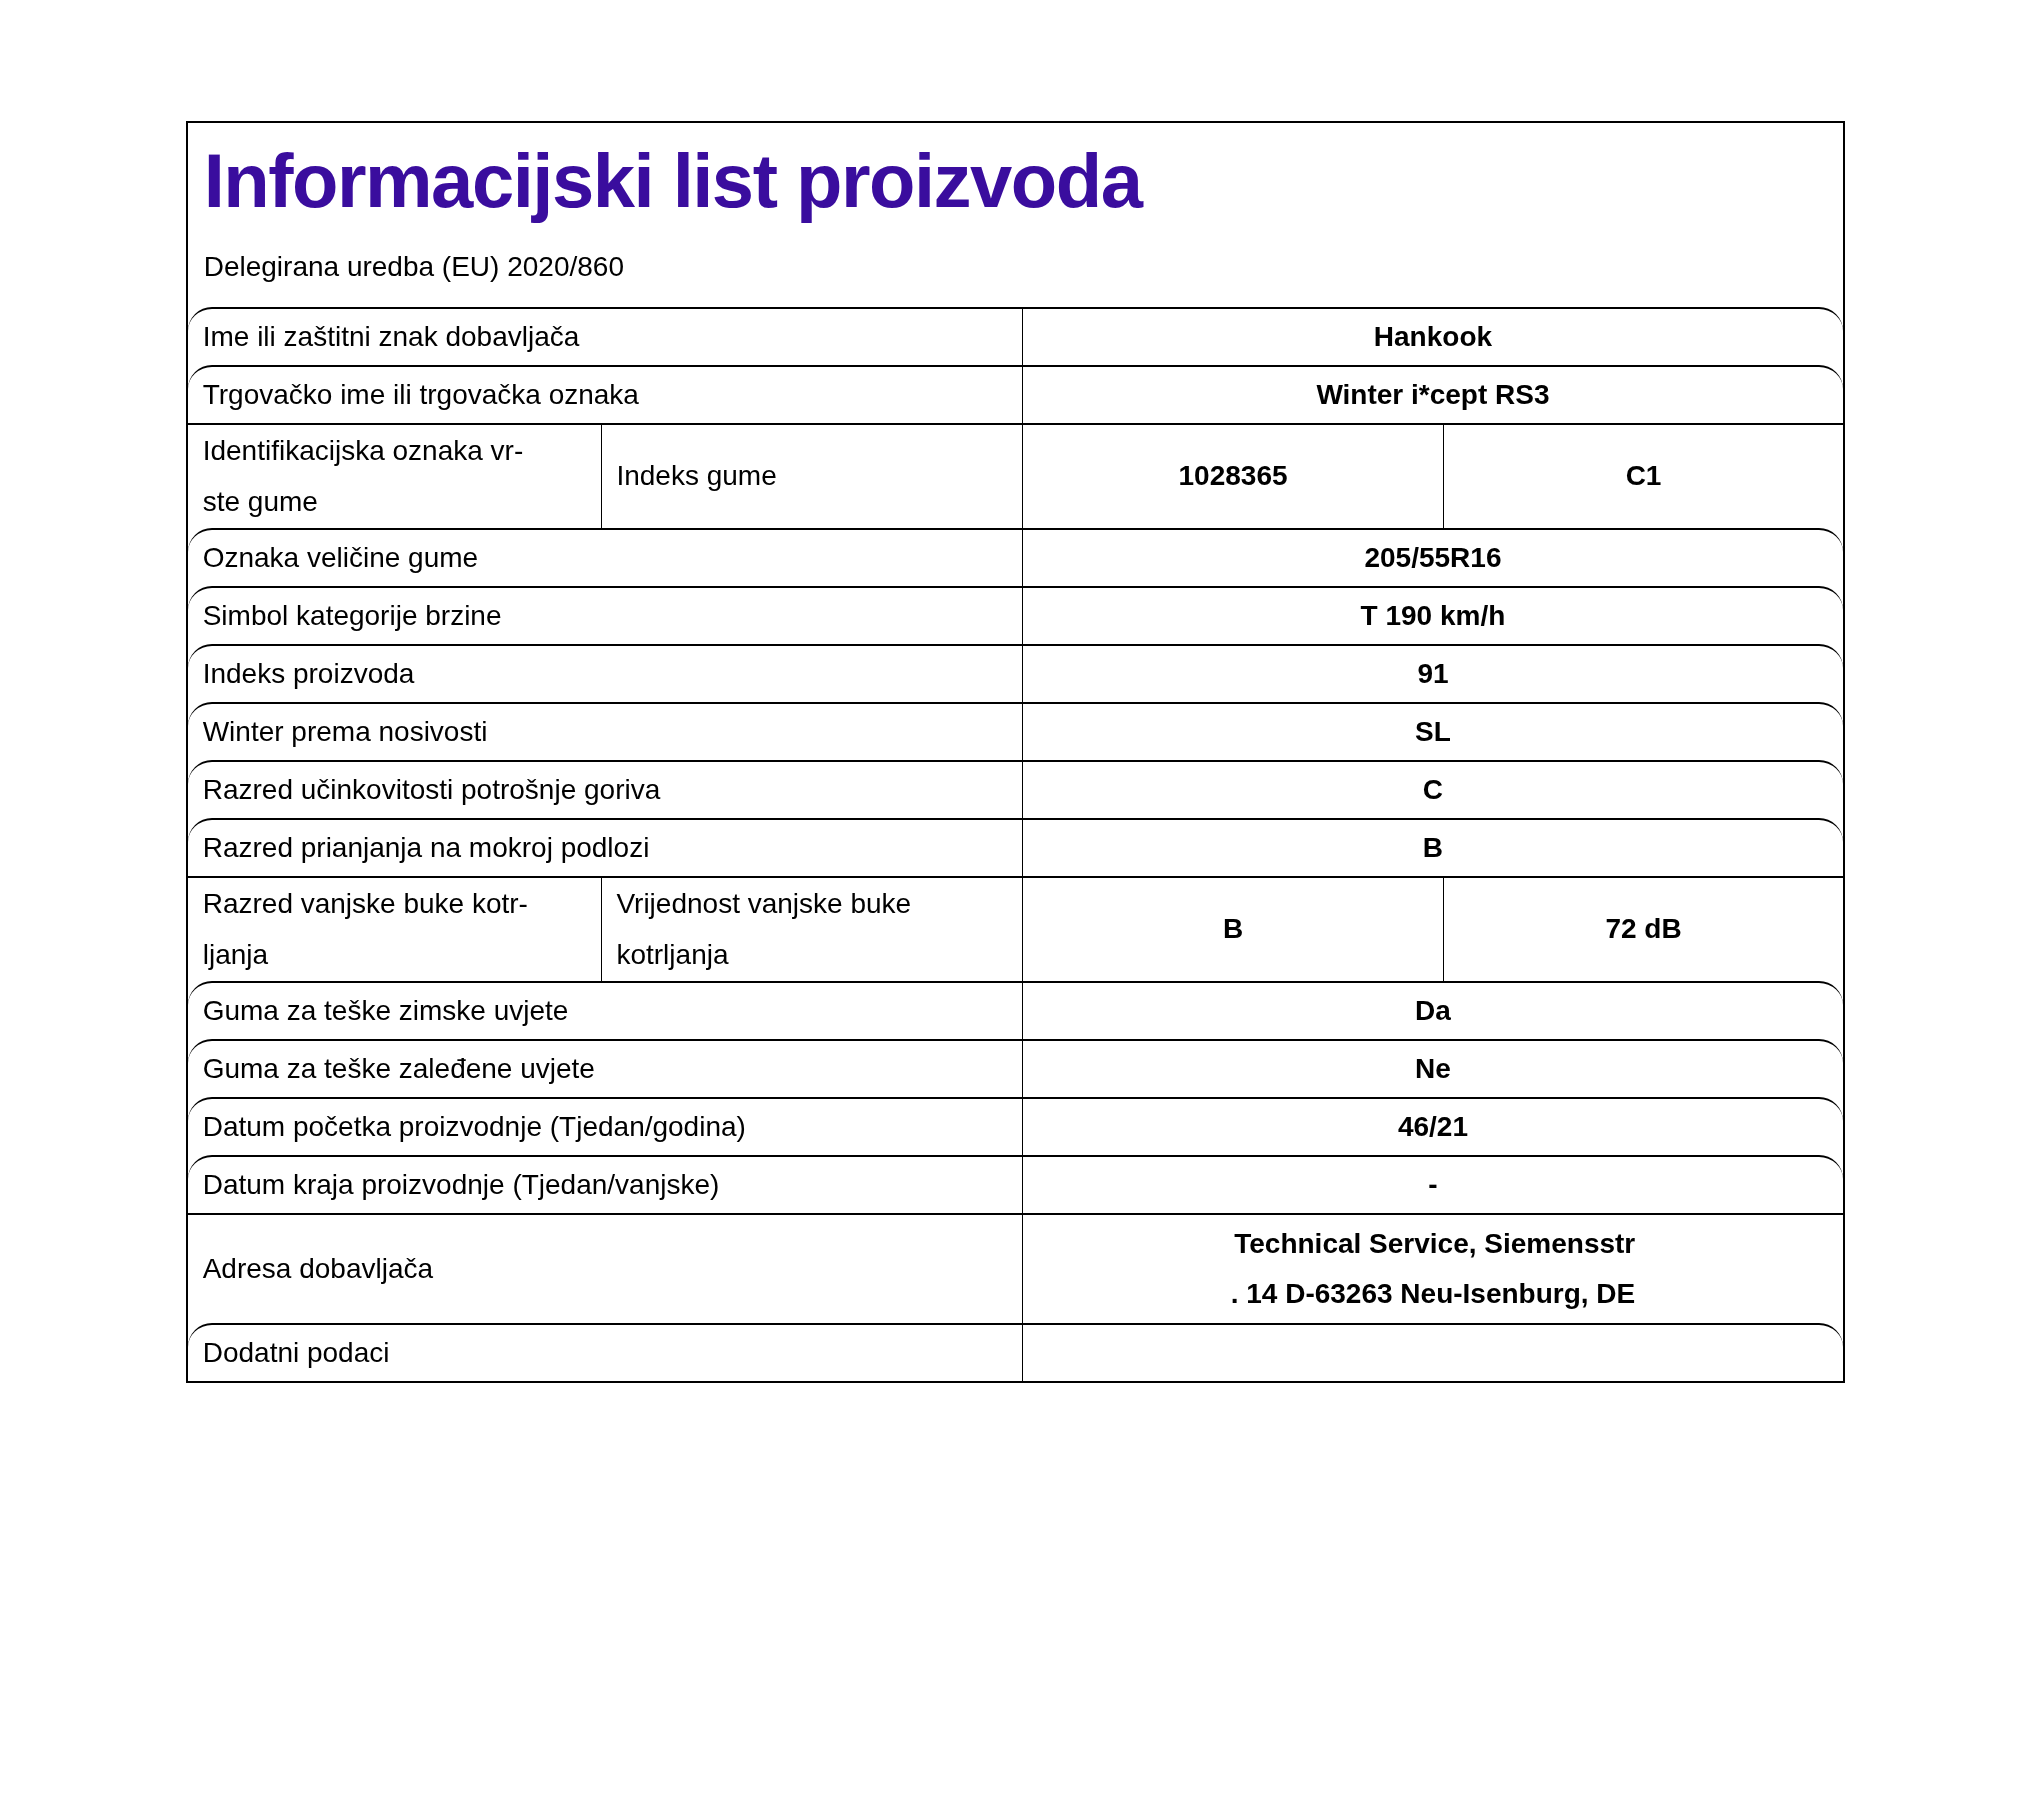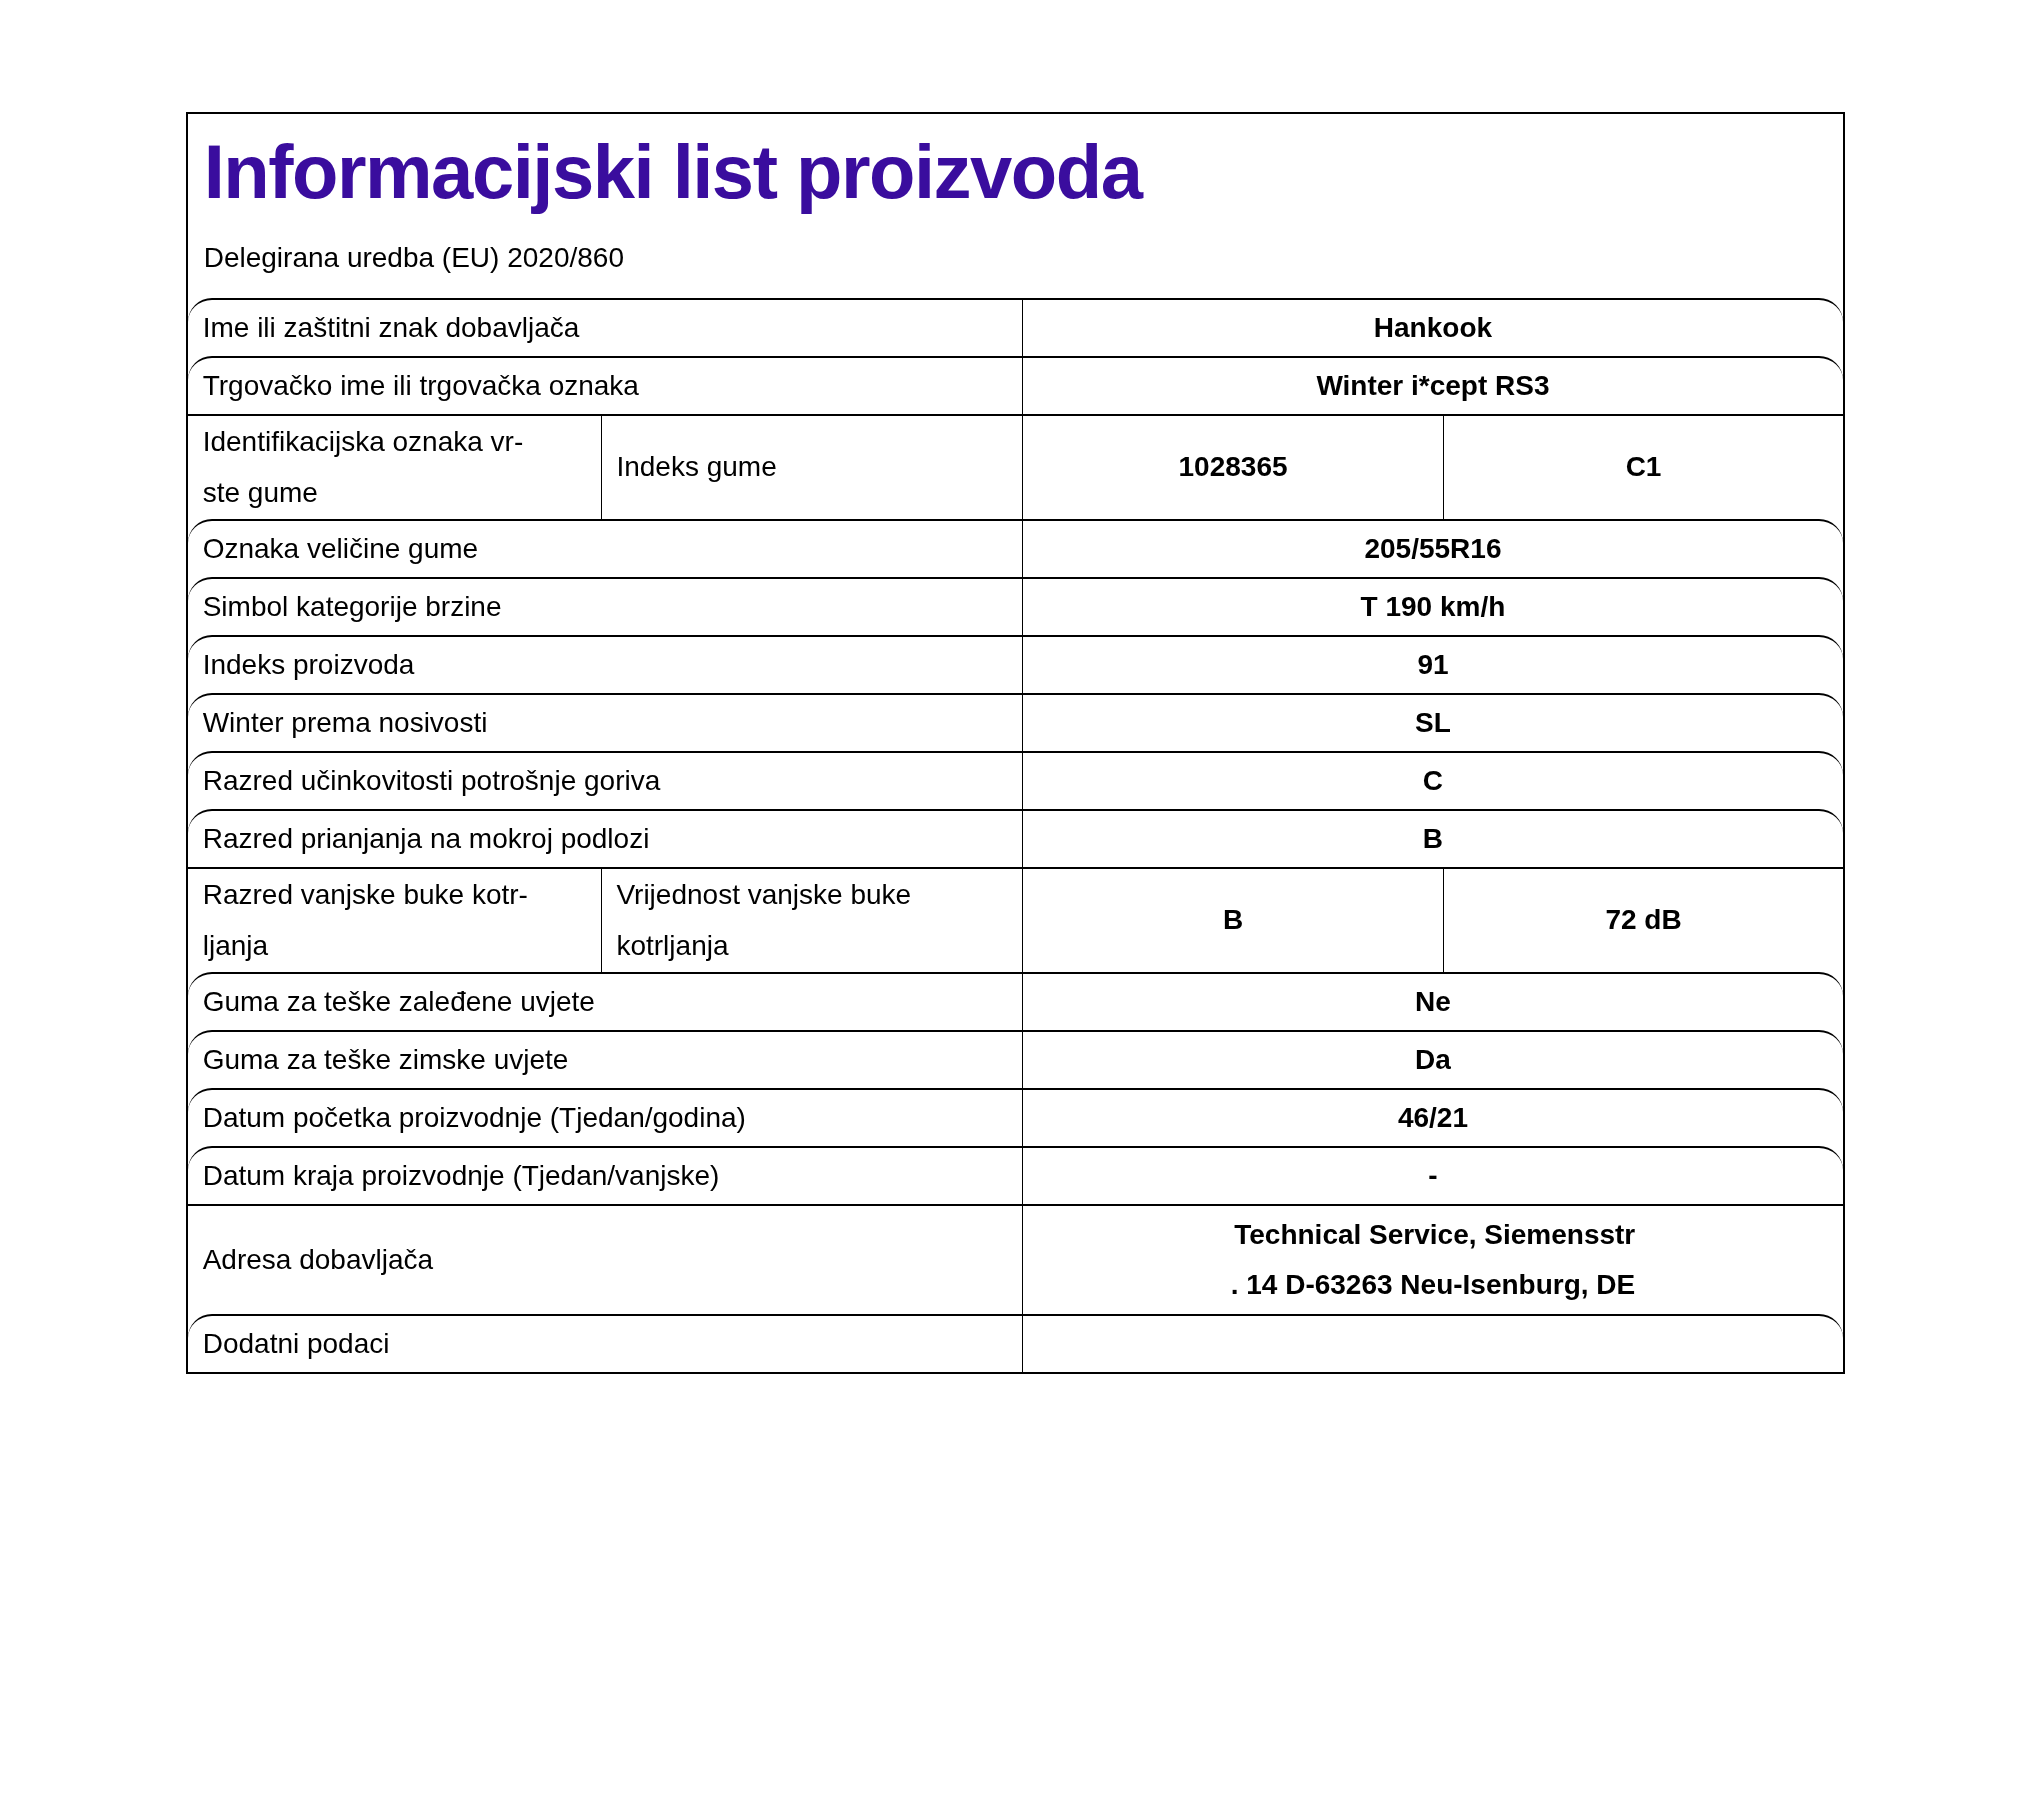--- a/index.html
+++ b/index.html
@@ -10,21 +10,21 @@
     position: relative;
     width: 2025px;
     height: 1813px;
     background: #ffffff;
     overflow: hidden;
   }
 
   .sheet {
     position: absolute;
     left: 186px;
-    top: 112px;
+    top: 121px;
     width: 1659px;
     border: 2.9px solid #000000;
     background: #ffffff;
   }
 
   .header {
     height: 184px;
     padding: 8.8px 19.6px 0 15.7px;
   }
 
@@ -144,27 +144,27 @@
     <div class="row h2">
       <div class="cell label c1 bdr">Razred vanjske buke kotr-
 ljanja</div>
       <div class="cell label c2 bdr">Vrijednost vanjske buke
 kotrljanja</div>
       <div class="cell value c3 bdr">B</div>
       <div class="cell value c4">72 dB</div>
     </div>
 
     <div class="row h1">
-      <div class="cell label wl bdr">Guma za teške zaleđene uvjete</div>
-      <div class="cell value wr">Ne</div>
+      <div class="cell label wl bdr">Guma za teške zimske uvjete</div>
+      <div class="cell value wr">Da</div>
     </div>
 
     <div class="row h1">
-      <div class="cell label wl bdr">Guma za teške zimske uvjete</div>
-      <div class="cell value wr">Da</div>
+      <div class="cell label wl bdr">Guma za teške zaleđene uvjete</div>
+      <div class="cell value wr">Ne</div>
     </div>
 
     <div class="row h1">
       <div class="cell label wl bdr">Datum početka proizvodnje (Tjedan/godina)</div>
       <div class="cell value wr">46/21</div>
     </div>
 
     <div class="row h1">
       <div class="cell label wl bdr">Datum kraja proizvodnje (Tjedan/vanjske)</div>
       <div class="cell value wr">-</div>

